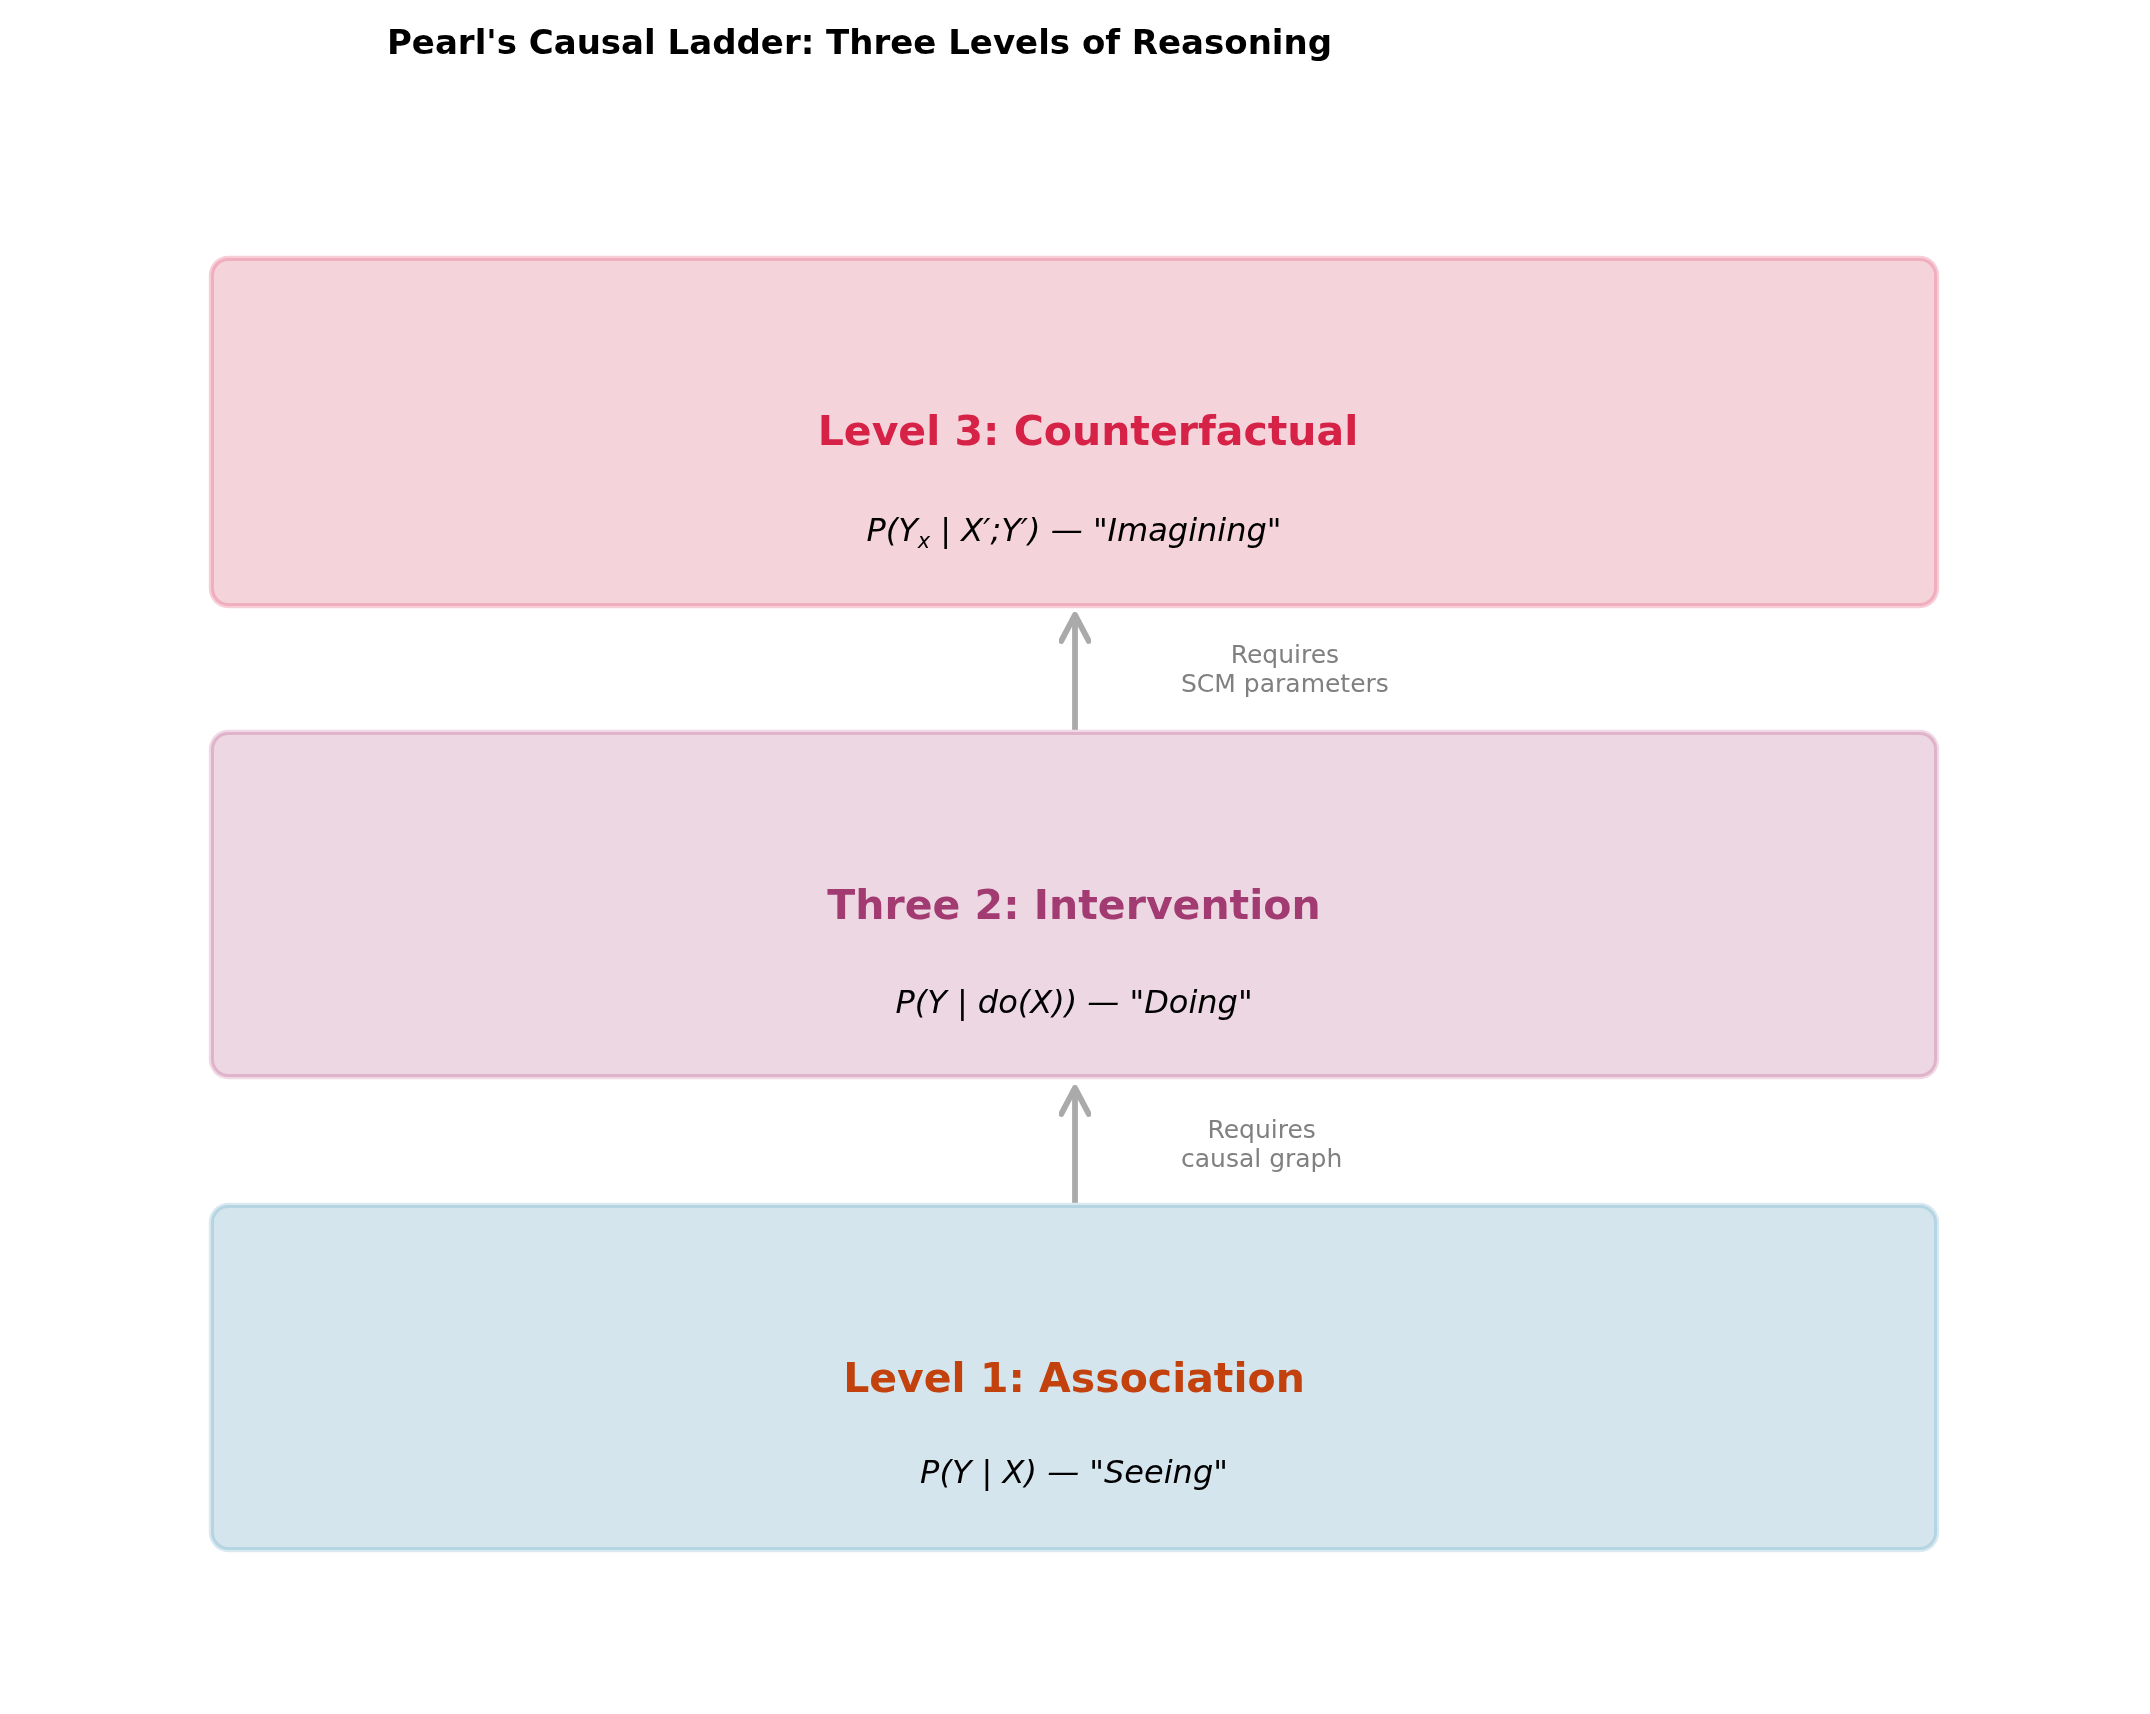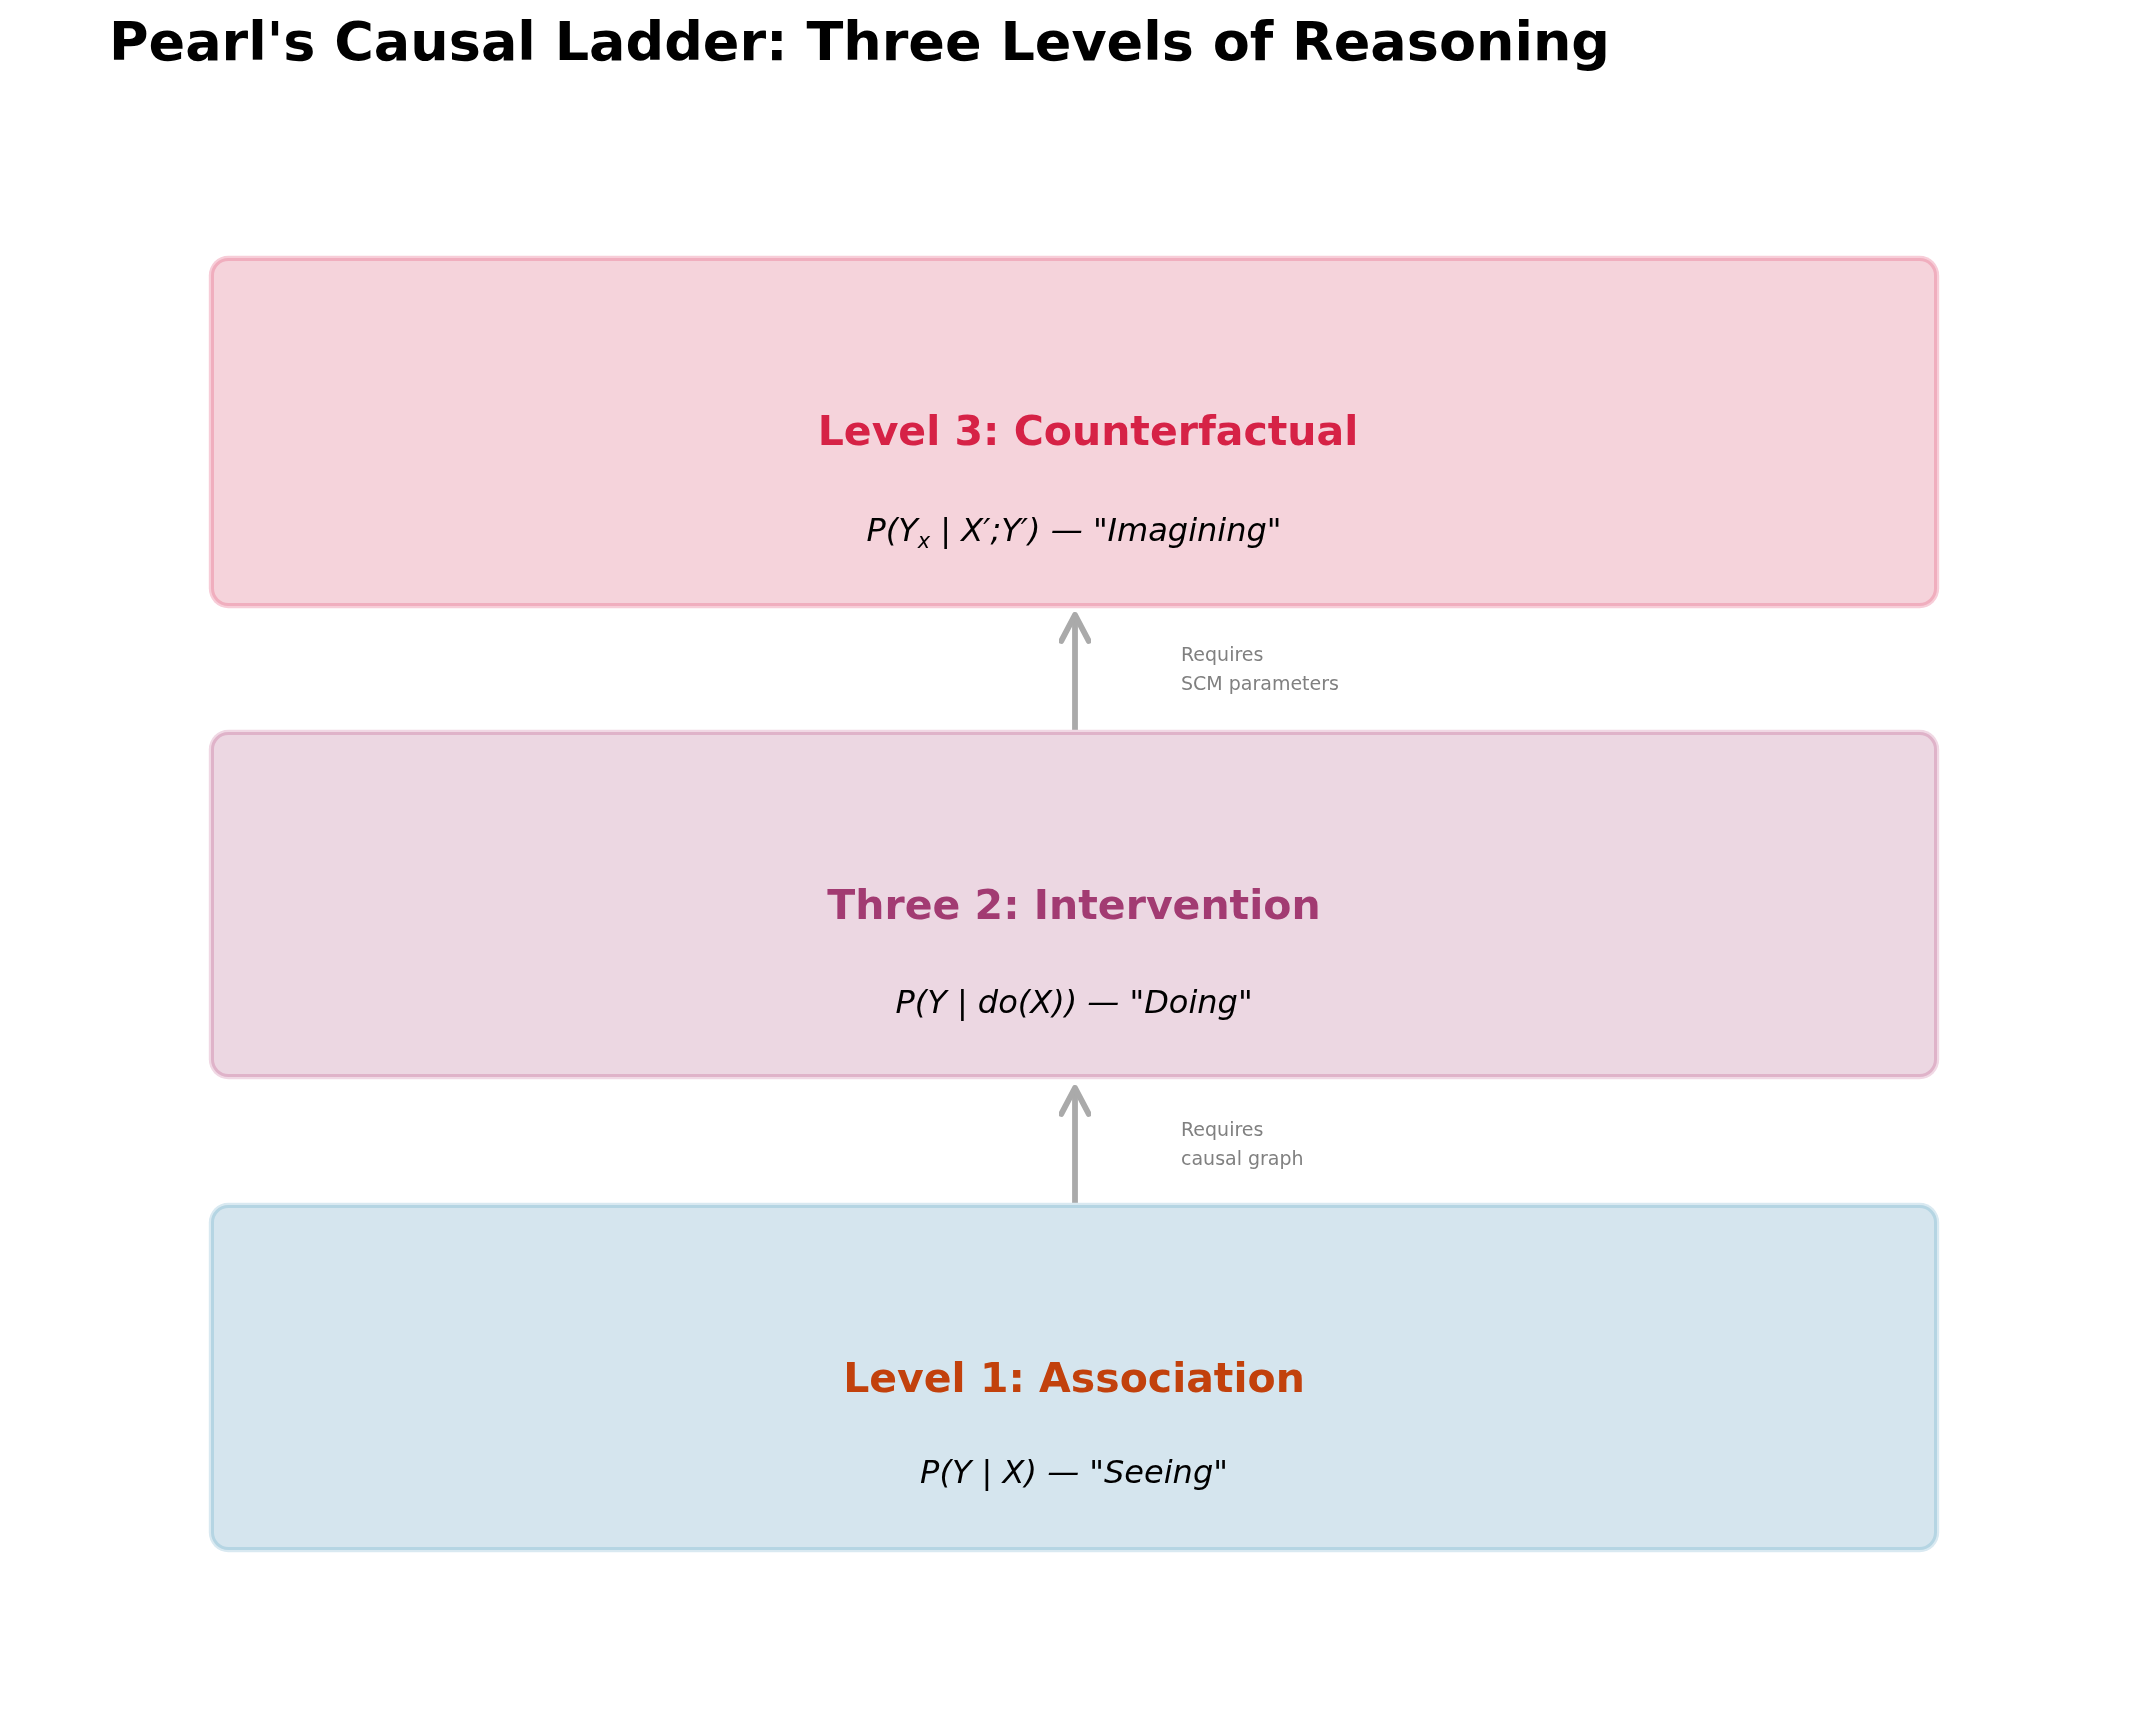--- a/index.html
+++ b/index.html
@@ -1,37 +1,37 @@
 <!DOCTYPE html>
 <html style="font-size:11.6px"><head>
 <meta charset="utf-8">
 <style>
   html, body { margin:0; padding:0; background:#ffffff; }
   body { width:2151px; height:1714px; position:relative; overflow:hidden;
          font-family:"DejaVu Sans", sans-serif; }
   .title { position:absolute; left:0; width:1719px; top:13px; text-align:center;
-           font-weight:bold; font-size:54px; color:#000; line-height:58px; }
+           font-weight:bold; font-size:34px; color:#000; line-height:58px; }
   .box { position:absolute; left:211px; width:1726px; border-radius:17.4px;
          box-sizing:border-box; border:3.6px solid; }
   .box-3 { top:258px; height:348px; background:#f5d3db; border-color:#f0aebe; box-shadow:0 0 0 2.2px #f7cdd8; }
   .box-2 { top:732px; height:345px; background:#ecd7e2; border-color:#dfb3c9; box-shadow:0 0 0 2.2px #f0d8e4; }
   .box-1 { top:1205px; height:345px; background:#d5e5ee; border-color:#b5d5e3; box-shadow:0 0 0 2.2px #d9e9f1; }
   .heading { position:absolute; left:0; right:0; text-align:center; font-weight:bold;
              font-size:41px; line-height:51px; }
   .formula { position:absolute; left:0; right:0; text-align:center; font-style:italic;
              font-size:32px; line-height:43px; color:#000; }
   .box-3 .heading { top:145px;margin-left:28px; }
   .box-3 .formula { top:248px; }
   .box-2 .heading { top:145px; }
   .box-2 .formula { top:246px; }
   .box-1 .heading { top:145px; }
   .box-1 .formula { top:243px; }
   .arrow { position:absolute; left:1059px; width:32px; }
   .arrow svg { display:block; }
-  .note { position:absolute; left:1181px; font-size:19px; line-height:29px; color:#808080; }
+  .note { position:absolute; left:1181px; font-size:25px; line-height:29px; color:#808080;text-align:center; }
   .note div { white-space:nowrap; }
   sub { font-size:0.65em; }
 </style>
 </head>
 <body>
 
 <div class="title">Pearl's Causal Ladder: Three Levels of Reasoning</div>
 
 <div class="box box-3">
   <div class="heading" style="color:#D62246">Level 3: Counterfactual</div>

